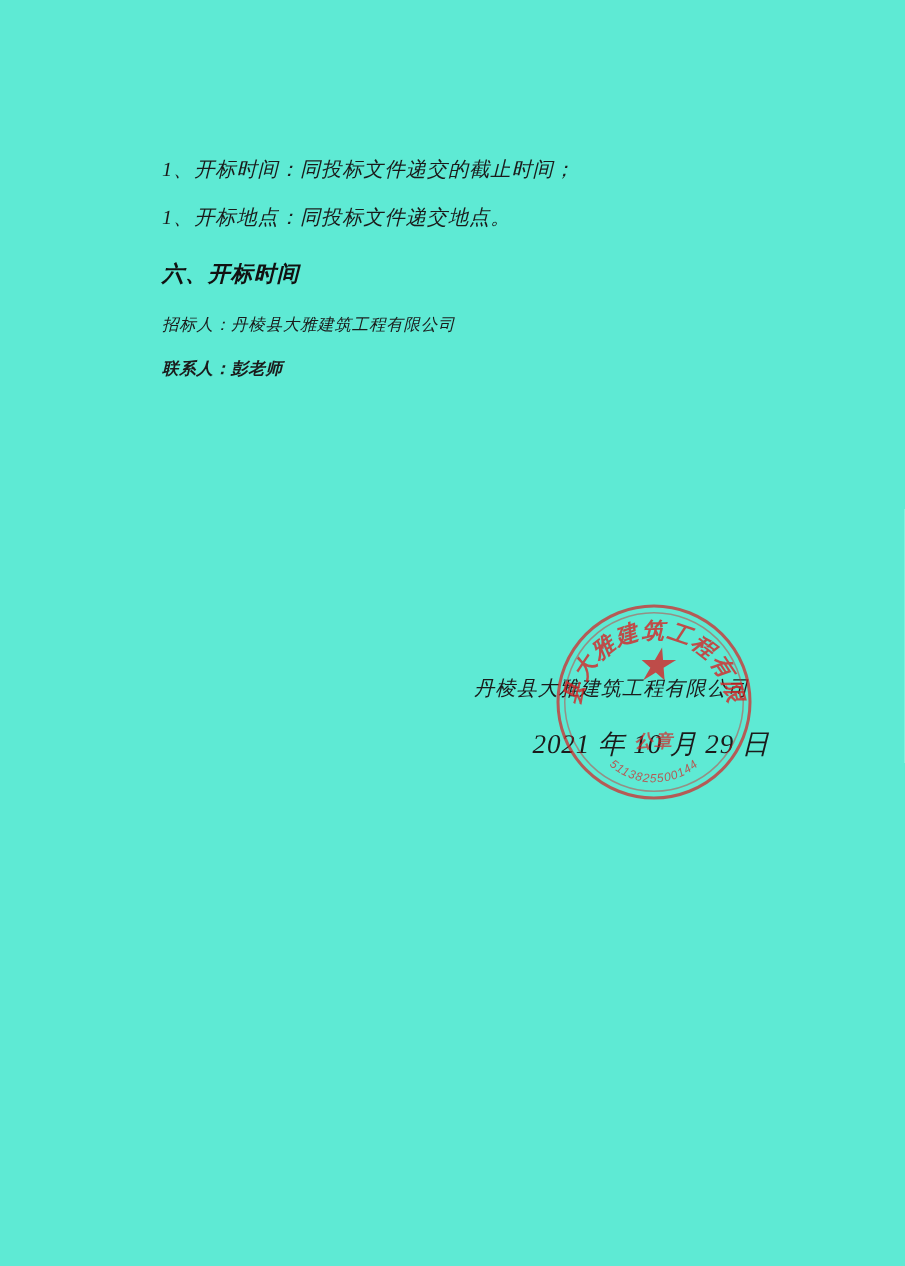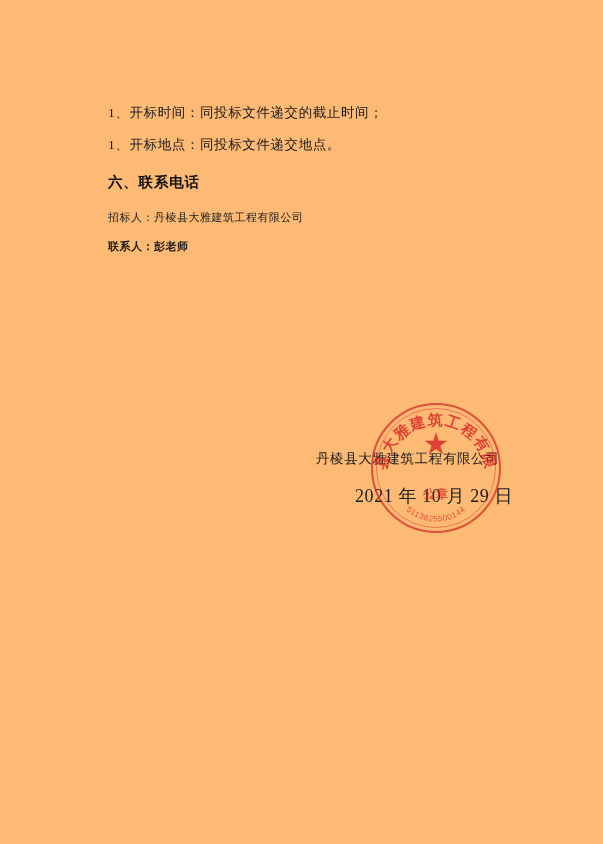--- a/index.html
+++ b/index.html
@@ -14,21 +14,22 @@
     color: #1a1a1a;
     position: relative;
     overflow: hidden;
   }
 
   .page {
     position: absolute;
     inset: 0;
     width: 603px;
     height: 844px;
-    background: #fdba74;
+    background: #5eead4;
+    font-style: italic;
   }
 
   .content {
     position: absolute;
     left: 108px;
     top: 106px;
     width: 400px;
   }
 
   .line {
@@ -165,21 +166,21 @@
 </head>
 <body>
 
 <div class="page">
 
   <div class="content">
 
     <div class="line">1、开标时间：同投标文件递交的截止时间；</div>
     <div class="line">1、开标地点：同投标文件递交地点。</div>
 
-    <div class="section-heading">六、联系电话</div>
+    <div class="section-heading">六、开标时间</div>
 
     <div class="contact-line">招标人：丹棱县大雅建筑工程有限公司</div>
     <div class="contact-line bold-label">联系人：彭老师</div>
 
   </div>
 
   <div class="signature-block">
     <div class="sig-company">丹棱县大雅建筑工程有限公司</div>
     <div class="sig-date">2021 年 10 月 29 日</div>
   </div>

